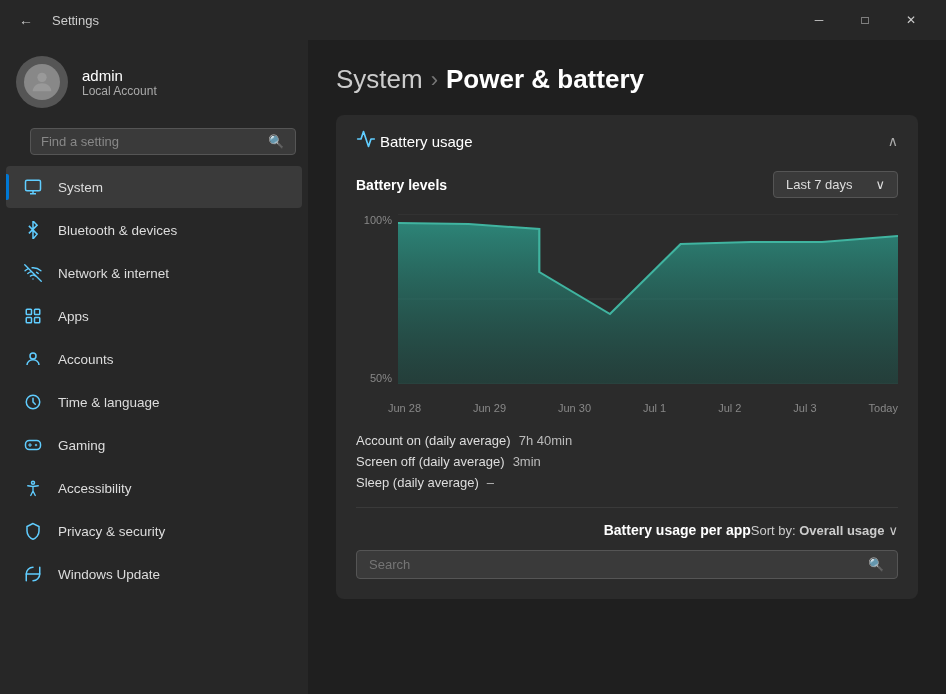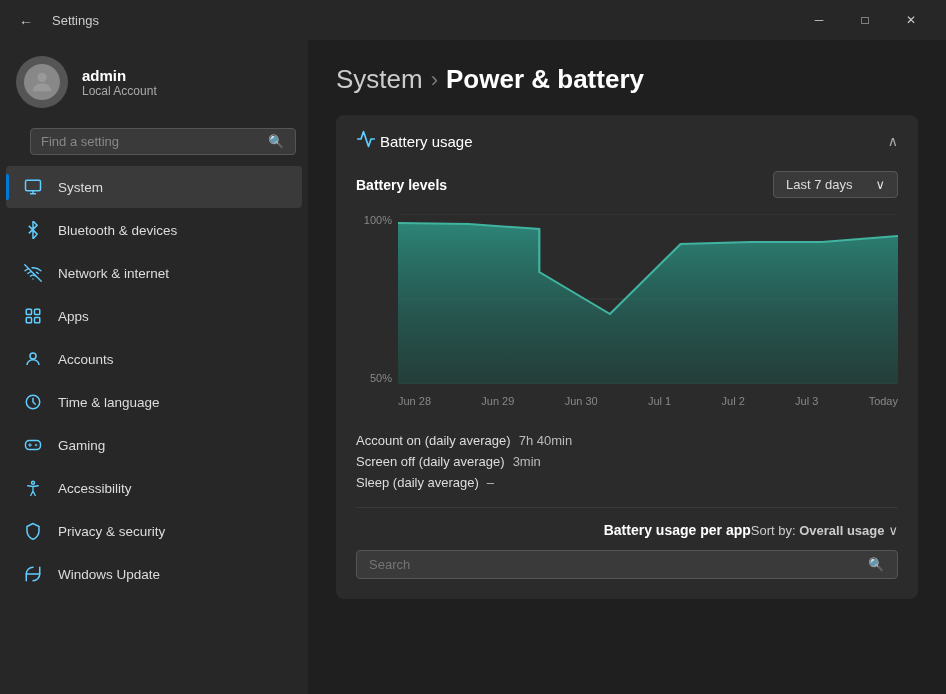--- a/index.html
+++ b/index.html
@@ -102,21 +102,21 @@
       background: #888;
       border-radius: 50%;
       display: flex;
       align-items: center;
       justify-content: center;
       color: #272727;
       font-size: 20px;
     }
     .user-info-name {
       font-size: 15px;
-      font-weight: 700;
+      font-weight: 400;
       color: #fff;
     }
     .user-info-sub {
       font-size: 12px;
       color: #aaa;
     }
 
     
     .search-container {
       padding: 6px 12px 10px 30px;
@@ -296,27 +296,27 @@
     }
     .chart-area {
       position: absolute;
       left: 42px;
       right: 0;
       top: 0;
       bottom: 30px;
     }
     .chart-x-labels {
       position: absolute;
-      left: 42px;
+      left: 32px;
       right: 0;
       bottom: 0;
       height: 26px;
       display: flex;
       justify-content: space-between;
-      align-items: center;
+      align-items: flex-end;
     }
     .chart-x-label {
       font-size: 11px;
       color: #888;
       text-align: center;
     }
     .stat-row {
       display: flex;
       gap: 8px;
       padding: 3px 0;

